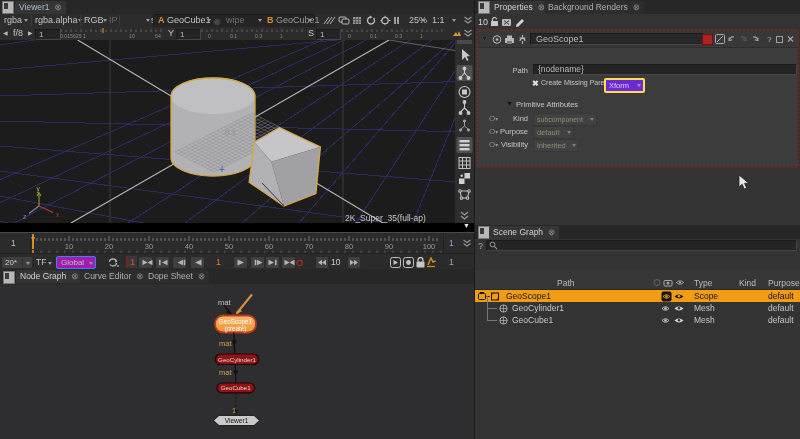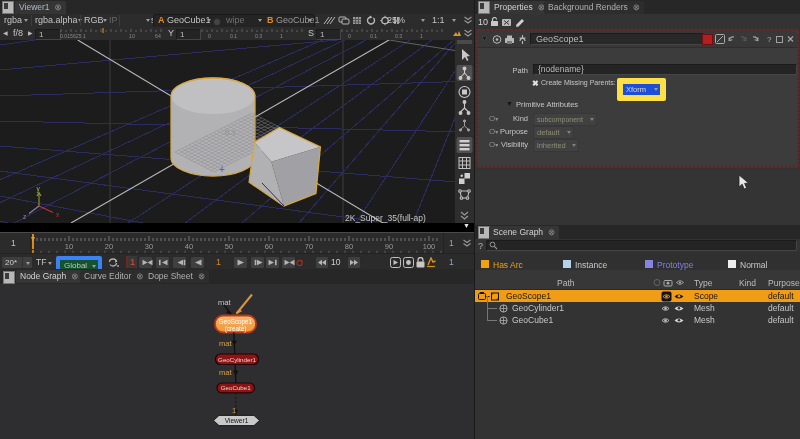--- a/index.html
+++ b/index.html
@@ -55,21 +55,21 @@
         <rect x="20" y="4" width="7" height="5" rx="1" fill="#2c2c2c"></rect>
         <rect x="31" y="2" width="8" height="7" fill="#9a9a9a" stroke="none"></rect>
         <path d="M31 4.5 h8 M31 7 h8 M33.5 2 v7 M36.5 2 v7" stroke="#555"></path>
         <path d="M48.5,2 a3.5,3.5 0 1 0 3,1" stroke-width="1.4"></path>
         <path d="M48,0.5 l2.5,1.8 -2.8,1.4 z" fill="#b8b8b8" stroke="none"></path>
         <circle cx="63" cy="5.5" r="3.2" stroke-width="1.3"></circle>
         <path d="M63 0.8 v1.6 M63 8.6 v1.6 M58.3 5.5 h1.6 M67 5.5 h1.6"></path>
         <path d="M73 2 v7 M76 2 v7" stroke-width="1.6"></path>
       </g>
     </svg>
-    <span class="vbtn" style="left:387px;">25%</span>
+    <span class="vbtn" style="left:409px;">25%</span>
       <i class="car" style="left:421px;top:5px;"></i>
     <span class="vbtn" style="left:432px;">1:1</span>
     <i class="car" style="left:452px;top:5px;"></i>
     <svg class="abs" style="left:463px;top:2px;" width="10" height="9" viewBox="0 0 10 9">
         <g stroke="#999" stroke-width="1.1" fill="none">
           <path d="M1.5 1 L5 3.5 L8.5 1"></path>
           <path d="M1.5 4.5 L5 7 L8.5 4.5"></path>
         </g>
       </svg>
   </div>
@@ -301,21 +301,21 @@
   </div>
 
   <div id="playrow" class="abs" style="left:0;top:253px;width:474px;height:16px;background:#2b2b2b;border-top:1px solid #222;">
     <div class="abs" style="left:1px;top:2px;width:30px;height:11px;background:#3e3e3e;border:1px solid #2a2a2a;border-radius:2px;">
       <span style="position:absolute;left:3px;top:1px;font-size:8px;color:#d0d0d0;">20*</span>
       <span style="position:absolute;right:0;top:0;width:9px;height:11px;border-left:1px solid #2f2f2f;"></span>
       <i class="car" style="right:2px;top:4.5px;"></i>
     </div>
     <span class="abs" style="left:36px;top:3px;font-size:8.5px;color:#c8c8c8;">TF</span>
       <i class="car" style="left:48px;top:8px;"></i>
-    <div class="abs" style="left:56px;top:2px;width:38px;height:11px;background:#14532d;border:4px solid #3b82f6;border-radius:2px;">
+    <div class="abs" style="left:56px;top:2px;width:38px;height:11px;background:#a21caf;border:1px solid #3b82f6;border-radius:2px;">
       <span style="position:absolute;left:4px;top:1px;font-size:8px;color:#c0c0c0;">Global</span>
       <i class="car" style="right:2px;top:4.5px;"></i>
     </div>
     <svg class="abs" style="left:107px;top:3px;" width="12" height="10" viewBox="0 0 12 10">
       <path d="M2.5,5 a3.5,3 0 0 1 7,0" stroke="#b0b0b0" stroke-width="1.3" fill="none"></path>
       <path d="M8 3.2 l2.4 1 -2.2 1.6 z" fill="#b0b0b0"></path>
       <path d="M9.5,6 a3.5,3 0 0 1 -6.5,1.5" stroke="#b0b0b0" stroke-width="1.3" fill="none"></path>
       <circle cx="11" cy="9" r="0.9" fill="#b0b0b0"></circle>
     </svg>
     <div class="abs" style="left:126px;top:2px;width:9px;height:12px;background:#383838;border-left:2px solid #6a2a20;text-align:center;line-height:12px;font-size:8.5px;color:#c8442a;font-weight:bold;">1</div>
@@ -472,21 +472,21 @@
         <path d="M73 2.5 l5 5 M78 2.5 l-5 5" stroke="#a8a8a8" stroke-width="1.1"></path>
       </svg>
     </div>
 
 
     <span class="abs" style="left:22px;top:35px;width:28px;text-align:right;color:#c6c6c6;font-size:7.5px;">Path</span>
     <div class="field" style="left:55px;top:33px;width:258px;height:9px;line-height:9px;padding-left:4px;font-size:8.5px;">{nodename}</div>
 
     <span class="abs" style="left:54px;top:48px;color:#e0e0e0;font-size:8px;font-weight:bold;">✖</span>
     <span class="abs" style="left:63px;top:48px;color:#c6c6c6;font-size:7px;">Create Missing Parents:</span>
-    <div class="abs" style="left:139px;top:46.5px;width:34px;height:11px;background:#1d4ed8;border:6px solid #fde047;border-radius:2px;color:#d8d8d8;line-height:11px;padding-left:3px;font-size:7.5px;">Xform <i class="car" style="right:2px;top:4px;"></i></div>
+    <div class="abs" style="left:126px;top:46.5px;width:34px;height:11px;background:#6d28d9;border:2px solid #fde047;border-radius:2px;color:#d8d8d8;line-height:11px;padding-left:3px;font-size:7.5px;">Xform <i class="car" style="right:2px;top:4px;"></i></div>
 
     <span class="abs" style="left:28px;top:69px;font-size:7px;color:#151515;">▼</span>
     <span class="abs" style="left:38px;top:69px;color:#c6c6c6;font-size:7.5px;">Primitive Attributes</span>
 
     <span class="abs" style="left:11px;top:83px;color:#909090;font-size:8px;">O<span style="font-size:6px;">▾</span></span>
     <span class="abs" style="left:22px;top:83px;width:28px;text-align:right;color:#c6c6c6;font-size:7.5px;">Kind</span>
     <div class="abs" style="left:55px;top:81.5px;width:59px;height:11px;background:#414141;border:1px solid #373737;border-radius:2px;color:#8f8f74;line-height:11px;padding-left:3px;font-size:7px;">subcomponent <i class="car" style="right:2px;top:4px;border-top-color:#808080;"></i></div>
 
     <span class="abs" style="left:11px;top:96px;color:#909090;font-size:8px;">O<span style="font-size:6px;">▾</span></span>
     <span class="abs" style="left:20px;top:96px;width:30px;text-align:right;color:#c6c6c6;font-size:7.5px;">Purpose</span>
@@ -505,30 +505,20 @@
   <div class="tab" style="left:489px;top:226px;">Scene Graph<span class="tabx">⊗</span></div>
   <div id="scenegraph" class="abs" style="left:475px;top:239px;width:325px;height:200px;background:#333;">
 
     <span class="abs" style="left:3px;top:2px;color:#b0b0b0;font-size:9px;">?</span>
     <div class="field" style="left:11px;top:1px;width:309px;height:9px;border-radius:2px;"></div>
     <svg class="abs" style="left:14px;top:2px;" width="9" height="9" viewBox="0 0 9 9">
       <circle cx="3.5" cy="3.5" r="2.4" stroke="#999" stroke-width="1" fill="none"></circle>
       <path d="M5.4 5.4 L8 8" stroke="#999" stroke-width="1.1"></path>
     </svg>
 
-    <div class="abs" style="left:0;top:13px;width:325px;height:18px;background:#303030;border-bottom:1px solid #292929;">
-      <span class="abs" style="left:6px;top:8px;width:8px;height:8px;background:#f2a20c;"></span>
-      <span class="abs" style="left:18px;top:8px;color:#f0a010;">Has Arc</span>
-      <span class="abs" style="left:88px;top:8px;width:8px;height:8px;background:#b3d3ec;"></span>
-      <span class="abs" style="left:100px;top:8px;color:#c8c8d0;">Instance</span>
-      <span class="abs" style="left:170px;top:8px;width:8px;height:8px;background:#8585e0;"></span>
-      <span class="abs" style="left:182px;top:8px;color:#8080e8;">Prototype</span>
-      <span class="abs" style="left:253px;top:8px;width:8px;height:8px;background:#ececec;"></span>
-      <span class="abs" style="left:265px;top:8px;color:#c8c8d0;">Normal</span>
-    </div>
 
     <div class="abs" style="left:0;top:31px;width:325px;height:19px;background:#373737;border-bottom:1px solid #2a2a2a;">
       <span class="abs" style="left:82px;top:8px;color:#bcbcbc;">Path</span>
       <svg class="abs" style="left:178px;top:8px;" width="32" height="9" viewBox="0 0 32 9">
         <circle cx="4" cy="4.5" r="3" stroke="#666" stroke-width="1" fill="none"></circle>
         <rect x="11" y="2.5" width="8" height="5.5" rx="1" stroke="#aaa" fill="none" stroke-width="1"></rect>
         <circle cx="15" cy="5.2" r="1.4" fill="#aaa"></circle>
         <path d="M23.5 4.5 q3.5,-3.5 7,0 q-3.5,3.5 -7,0 Z" stroke="#aaa" stroke-width="0.9" fill="none"></path>
         <circle cx="27" cy="4.5" r="1.1" fill="#aaa"></circle>
       </svg>

